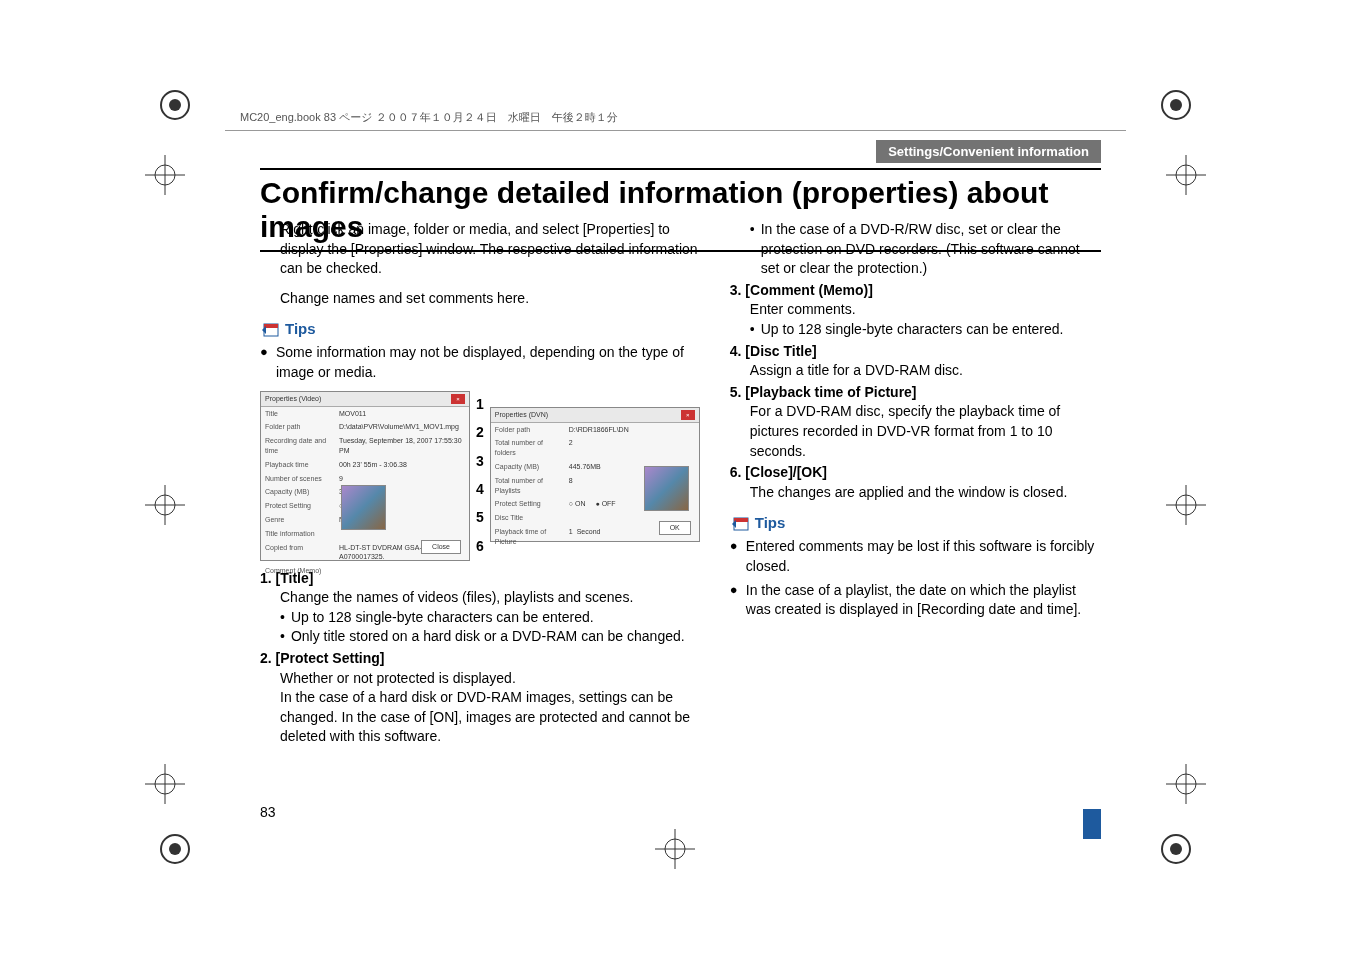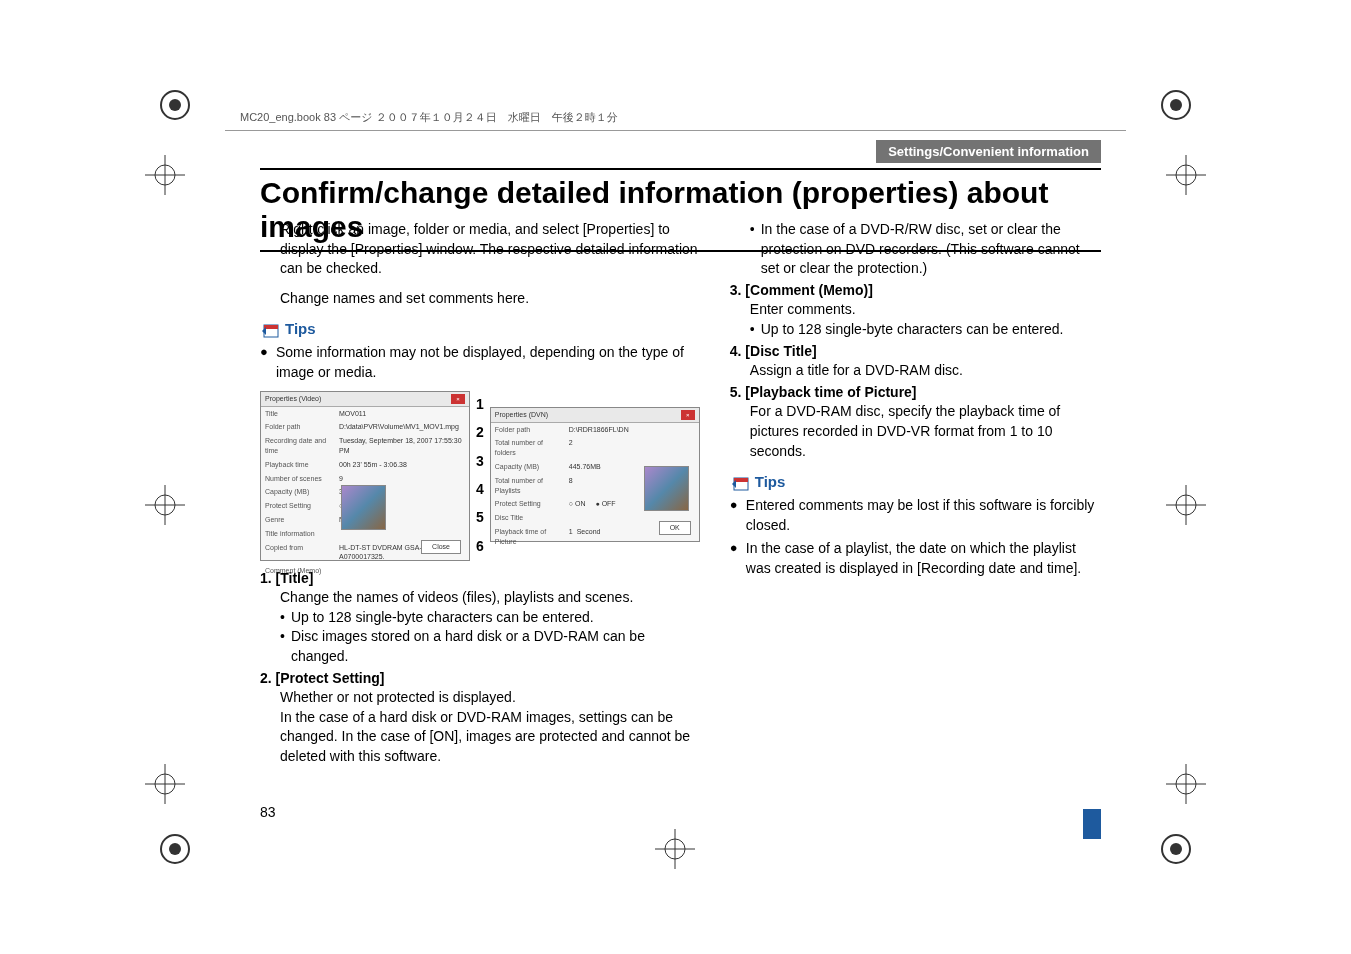--- a/index.html
+++ b/index.html
@@ -84,21 +84,21 @@
       flex: 1;
       font-size: 14px;
       line-height: 1.4;
     }
     .intro-text {
       margin-bottom: 10px;
       margin-left: 20px;
     }
     .tips-header {
       display: flex;
-      align-items: flex-end;
+      align-items: center;
       gap: 5px;
       margin: 10px 0 4px 0;
     }
     .tips-icon {
       width: 20px;
       height: 18px;
       display: inline-block;
     }
     .tips-word {
       font-weight: bold;
@@ -387,21 +387,21 @@
 
     <div class="num-item">
       <div class="num-item-title">1. [Title]</div>
       <div class="num-item-body">Change the names of videos (files), playlists and scenes.</div>
       <div class="num-item-body sub-bullet">
           <span class="sub-bullet-dot"></span>
           <span>Up to 128 single-byte characters can be entered.</span>
         </div>
       <div class="num-item-body sub-bullet">
           <span class="sub-bullet-dot"></span>
-          <span>Disc images stored on a hard disk or a DVD-RAM can be changed.</span>
+          <span>Only title stored on a hard disk or a DVD-RAM can be changed.</span>
         </div>
     </div>
 
     <div class="num-item">
       <div class="num-item-title">2. [Protect Setting]</div>
       <div class="num-item-body">Whether or not protected is displayed.</div>
       <div class="num-item-body">In the case of a hard disk or DVD-RAM images, settings can be changed. In the case of [ON], images are protected and cannot be deleted with this software.</div>
     </div>
   </div>
 
@@ -423,20 +423,24 @@
     <div class="num-item">
       <div class="num-item-title">4. [Disc Title]</div>
       <div class="num-item-body">Assign a title for a DVD-RAM disc.</div>
     </div>
 
     <div class="num-item">
       <div class="num-item-title">5. [Playback time of Picture]</div>
       <div class="num-item-body">For a DVD-RAM disc, specify the playback time of pictures recorded in DVD-VR format from 1 to 10 seconds.</div>
     </div>
 
+    <div class="num-item">
+      <div class="num-item-title">6. [Close]/[OK]</div>
+      <div class="num-item-body">The changes are applied and the window is closed.</div>
+    </div>
 
     <div class="tips-header">
       <span class="tips-icon">
         <svg viewBox="0 0 20 18">
             <rect x="4" y="4" width="14" height="12" fill="#fff" stroke="#1e5a9e"></rect>
             <rect x="4" y="4" width="14" height="4" fill="#c33"></rect>
             <path d="M2 10 L6 6 L6 14 Z" fill="#1e5a9e"></path>
           </svg>
       </span>
       <span class="tips-word">Tips</span>

